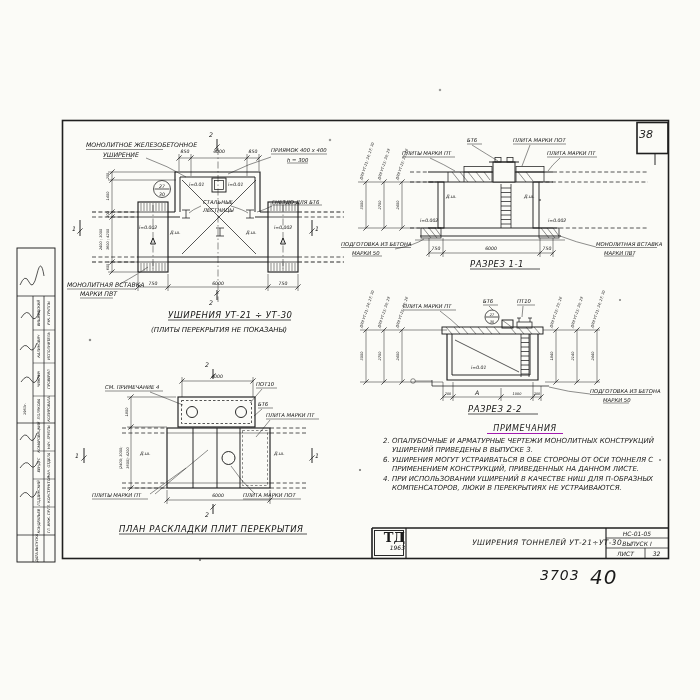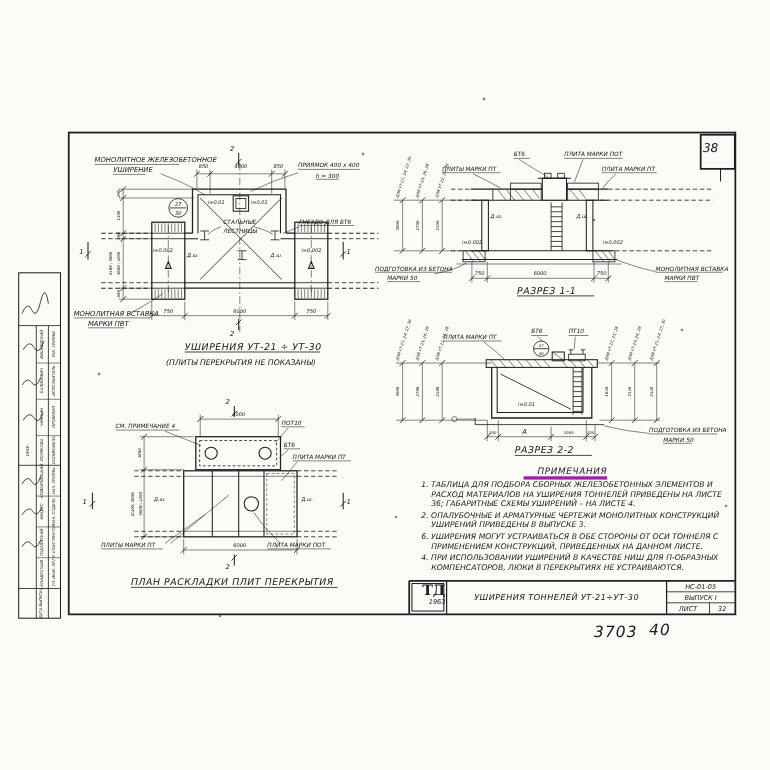--- a/index.html
+++ b/index.html
@@ -13,25 +13,25 @@
   .t35{font:italic 3.5px "DejaVu Sans",sans-serif}
   .t45{font:italic 4.6px "DejaVu Sans",sans-serif}
   .t5{font:italic 5.3px "DejaVu Sans",sans-serif}
   .t6{font:italic 6.2px "DejaVu Sans",sans-serif}
   .t7{font:italic 7px "DejaVu Sans",sans-serif}
   .t85{font:italic 8.5px "DejaVu Sans",sans-serif;letter-spacing:.5px}
   .mid{text-anchor:middle}
   .abs{position:absolute}
   .notes{left:383px;top:437px;width:274px;font:italic 7px "DejaVu Sans",sans-serif;line-height:8.6px}
   .notes .item{padding-left:9px;text-indent:-9px;margin-bottom:2px}
-  .notes-head{left:476px;top:424px;width:76px;text-align:right;font:italic 8px "DejaVu Sans",sans-serif;
-              border-bottom:3px solid #a21caf;letter-spacing:.6px}
+  .notes-head{left:487px;top:424px;width:76px;text-align:center;font:italic 8px "DejaVu Sans",sans-serif;
+              border-bottom:1px solid #a21caf;letter-spacing:.6px}
   .corner-no{left:639px;top:128px;width:27px;text-align:left;font:italic 11px "DejaVu Sans",sans-serif}
   .hw{font:italic 14px "DejaVu Sans",sans-serif;letter-spacing:1px}
-  .tb-title{left:410px;top:538px;width:192px;text-align:center;font:italic 7.4px "DejaVu Sans",sans-serif;letter-spacing:.4px}
+  .tb-title{left:430px;top:538px;width:192px;text-align:right;font:italic 7.4px "DejaVu Sans",sans-serif;letter-spacing:.4px}
   .tb-logo{left:375px;top:531px;width:30px;text-align:right;font:bold 13px "DejaVu Serif",serif;line-height:13px}
   .tb-logo small{font:italic 6px "DejaVu Sans",sans-serif;display:block}
   .tb-cell{position:absolute;text-align:center;font:italic 6px "DejaVu Sans",sans-serif}
 </style>
 </head>
 <body>
 
 
 
 <svg width="700" height="700" viewBox="0 0 700 700">
@@ -470,33 +470,32 @@
   <circle cx="440" cy="90" r=".8" fill="#888" stroke="none"></circle>
   <circle cx="660" cy="460" r=".7" fill="#888" stroke="none"></circle>
 </g>
 </svg>
 
 
 <div class="abs corner-no">38</div>
 
 <div class="abs notes-head">ПРИМЕЧАНИЯ</div>
 <div class="abs notes">
-  <div class="item">1. ТАБЛИЦА ДЛЯ ПОДБОРА СБОРНЫХ ЖЕЛЕЗОБЕТОННЫХ ЭЛЕМЕНТОВ И РАСХОД МАТЕРИАЛОВ НА УШИРЕНИЯ ТОННЕЛЕЙ ПРИВЕДЕНЫ НА ЛИСТЕ 36; ГАБАРИТНЫЕ СХЕМЫ УШИРЕНИЙ – НА ЛИСТЕ 4.</div>
   <div class="item">2. ОПАЛУБОЧНЫЕ И АРМАТУРНЫЕ ЧЕРТЕЖИ МОНОЛИТНЫХ КОНСТРУКЦИЙ УШИРЕНИЙ ПРИВЕДЕНЫ В ВЫПУСКЕ 3.</div>
   <div class="item">6. УШИРЕНИЯ МОГУТ УСТРАИВАТЬСЯ В ОБЕ СТОРОНЫ ОТ ОСИ ТОННЕЛЯ С ПРИМЕНЕНИЕМ КОНСТРУКЦИЙ, ПРИВЕДЕННЫХ НА ДАННОМ ЛИСТЕ.</div>
   <div class="item">4. ПРИ ИСПОЛЬЗОВАНИИ УШИРЕНИЙ В КАЧЕСТВЕ НИШ ДЛЯ П-ОБРАЗНЫХ КОМПЕНСАТОРОВ, ЛЮКИ В ПЕРЕКРЫТИЯХ НЕ УСТРАИВАЮТСЯ.</div>
 </div>
 
 <div class="abs tb-logo">
   <span>ТД</span>
   <small>1963</small>
 </div>
 <div class="abs tb-title">УШИРЕНИЯ ТОННЕЛЕЙ УТ-21÷УТ-30</div>
 <div class="abs tb-cell" style="left:607px;top:530px;width:60px">НС-01-05</div>
 <div class="abs tb-cell" style="left:607px;top:540px;width:60px">ВЫПУСК I</div>
 <div class="abs tb-cell" style="left:607px;top:550px;width:37px">ЛИСТ</div>
 <div class="abs tb-cell" style="left:646px;top:550px;width:21px">32</div>
 
 <div class="abs hw" style="left:540px;top:567px">3703</div>
-<div class="abs hw" style="left:590px;top:565px;font-size:14px">40</div>
+<div class="abs hw" style="left:590px;top:565px;font-size:20px">40</div>
 
 
 
 
 </body></html>

